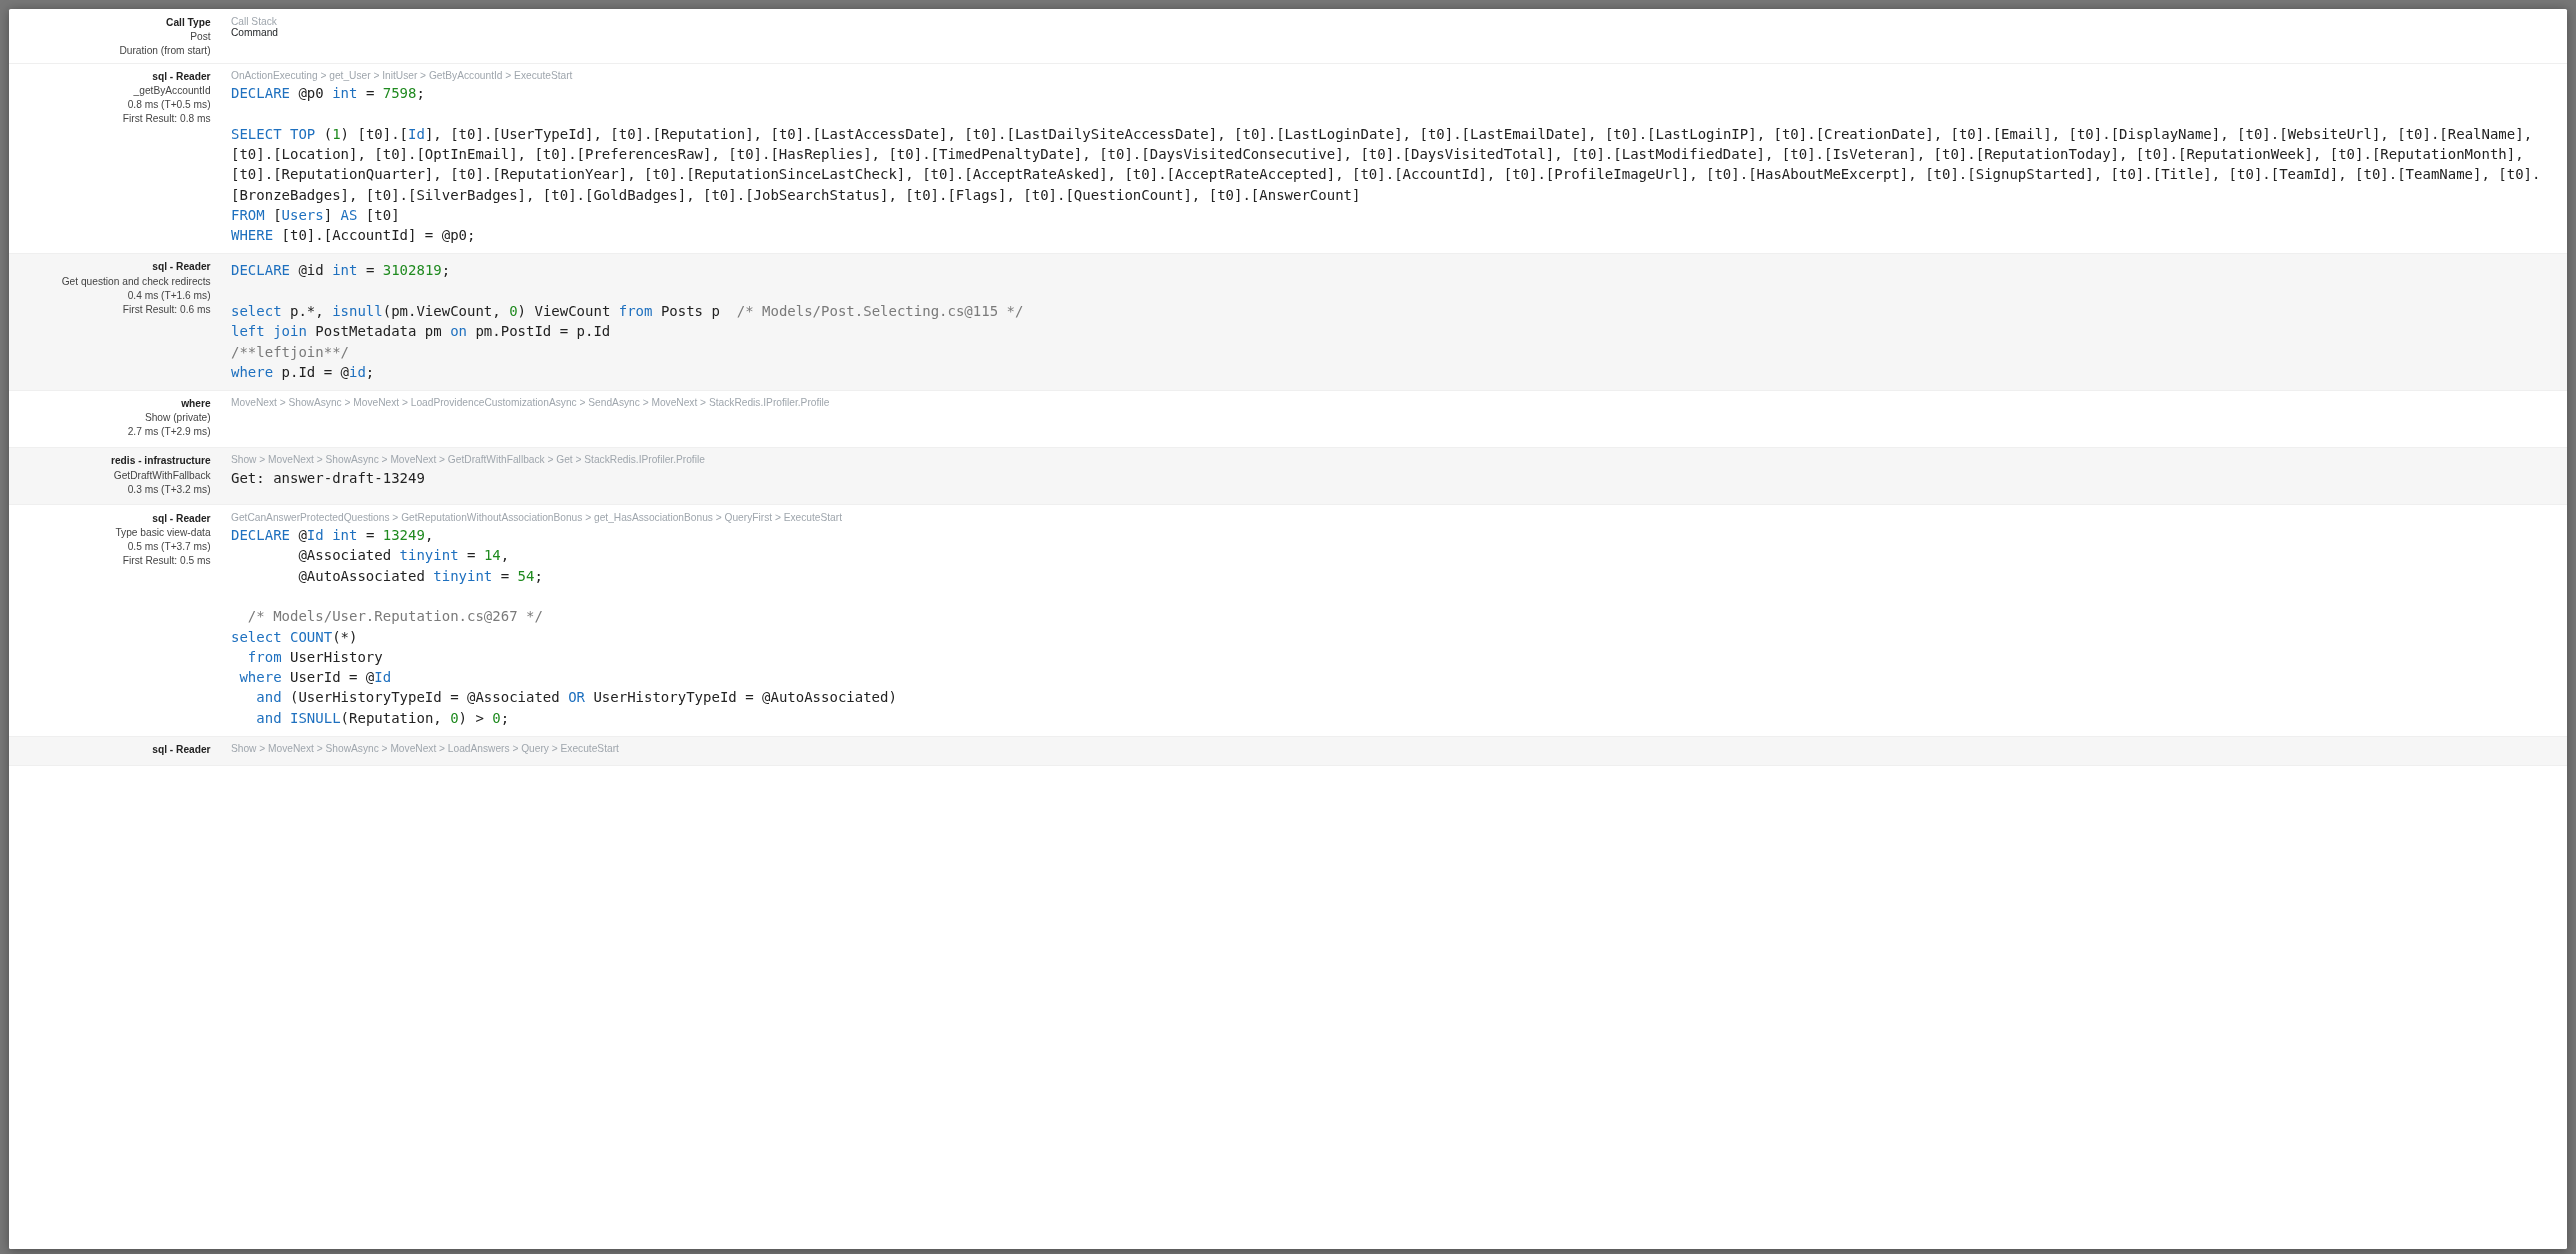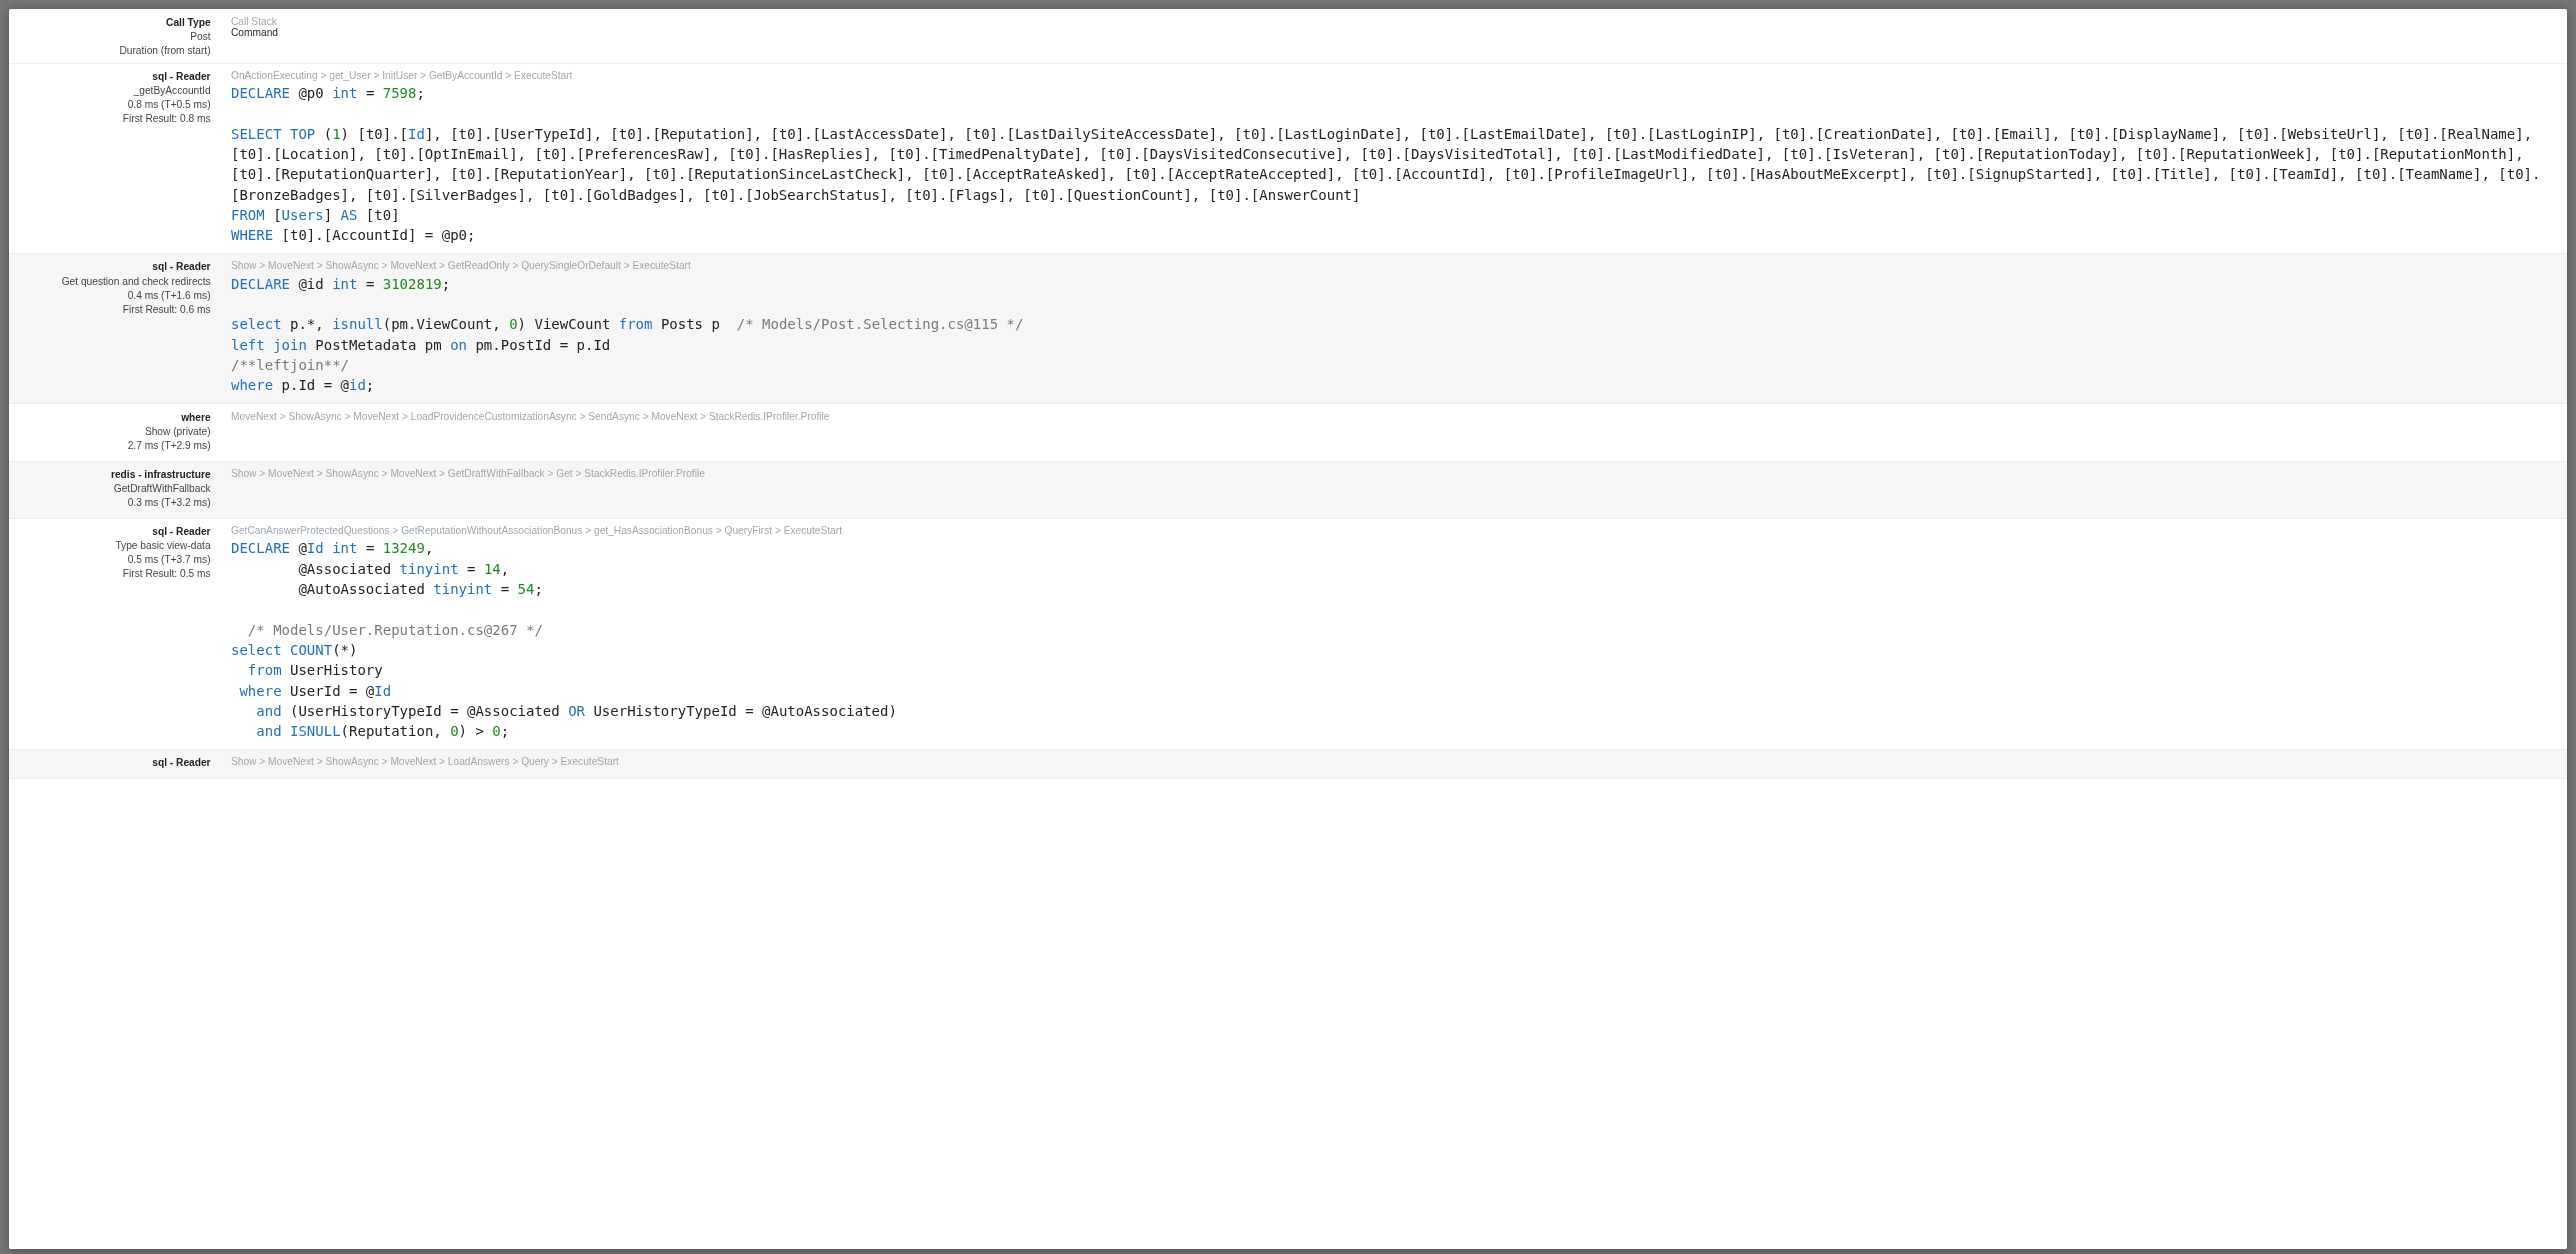--- a/index.html
+++ b/index.html
@@ -94,21 +94,20 @@
         </div>
       </div>
       <div class="row shaded">
         <div class="left">
           <div class="title">sql - Reader</div>
           <div class="sub">Get question and check redirects</div>
           <div class="sub">0.4 ms (T+1.6 ms)</div>
           <div class="sub">First Result: 0.6 ms</div>
         </div>
         <div class="right">
-          <div class="stack">Show &gt; MoveNext &gt; ShowAsync &gt; MoveNext &gt; GetReadOnly &gt; QuerySingleOrDefault &gt; ExecuteStart</div>
           <pre class="code"><span class="k">DECLARE</span> @id <span class="ty">int</span> = <span class="nm">3102819</span>;
 
 <span class="k">select</span> p.*, <span class="k">isnull</span>(pm.ViewCount, <span class="nm">0</span>) ViewCount <span class="k">from</span> Posts p  <span class="cm">/* Models/Post.Selecting.cs@115 */</span>
 <span class="k">left join</span> PostMetadata pm <span class="k">on</span> pm.PostId = p.Id
 <span class="cm">/**leftjoin**/</span>
 <span class="k">where</span> p.Id = @<span class="id">id</span>;</pre>
         </div>
       </div>
       <div class="row">
         <div class="left">
@@ -121,20 +120,21 @@
         </div>
       </div>
       <div class="row shaded">
         <div class="left">
           <div class="title">redis - infrastructure</div>
           <div class="sub">GetDraftWithFallback</div>
           <div class="sub">0.3 ms (T+3.2 ms)</div>
         </div>
         <div class="right">
           <div class="stack">Show &gt; MoveNext &gt; ShowAsync &gt; MoveNext &gt; GetDraftWithFallback &gt; Get &gt; StackRedis.IProfiler.Profile</div>
+          <pre class="code">Get: answer-draft-13249</pre>
         </div>
       </div>
       <div class="row">
         <div class="left">
           <div class="title">sql - Reader</div>
           <div class="sub">Type basic view-data</div>
           <div class="sub">0.5 ms (T+3.7 ms)</div>
           <div class="sub">First Result: 0.5 ms</div>
         </div>
         <div class="right">

